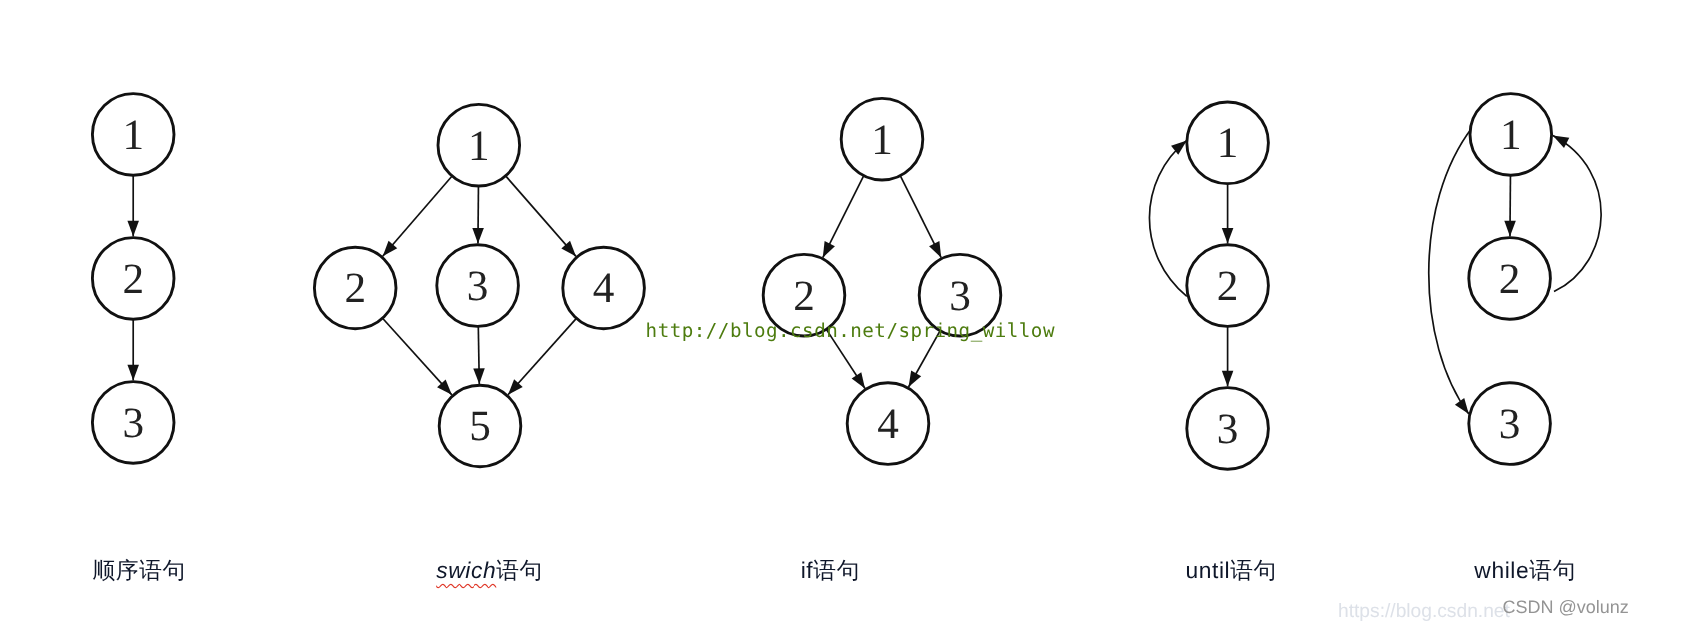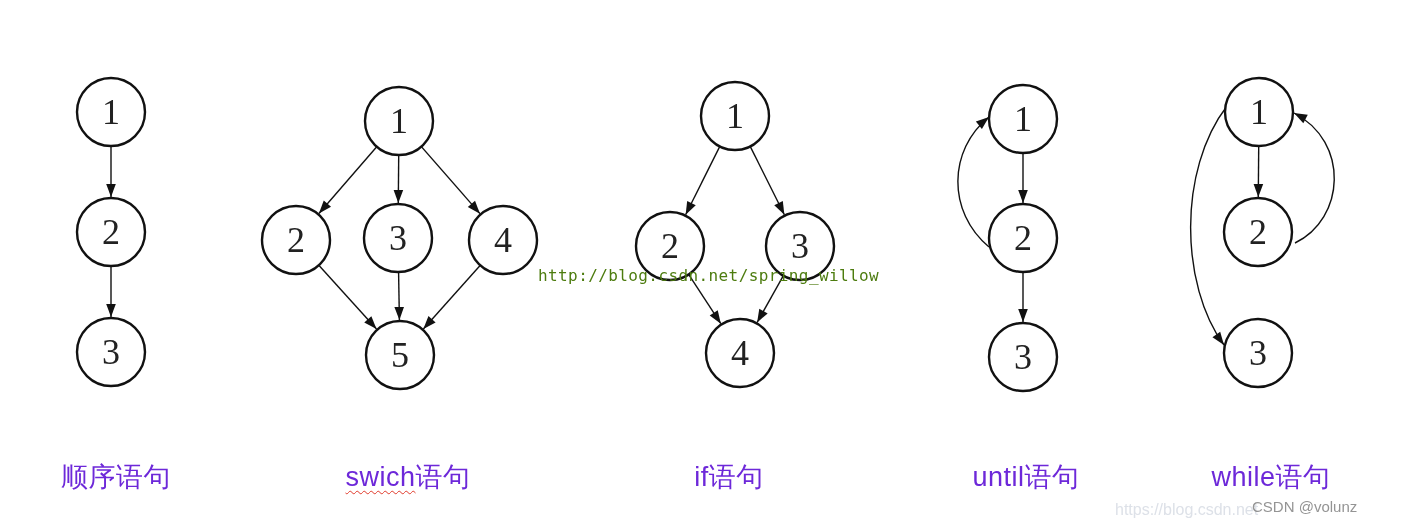--- a/index.html
+++ b/index.html
@@ -17,32 +17,33 @@
     width: 1401px; height: 528px;
   }
   #captions-layer {
     position: absolute;
     left: 0; top: 0; width: 100%; height: 100%;
     pointer-events: none;
   }
   .caption {
     position: absolute;
     transform: translateX(-50%);
-    font-size: 27px;
+    font-size: 19px;
     line-height: 30px;
-    color: #6d28d9;
+    color: #0f172a;
     white-space: nowrap;
     letter-spacing: 0.5px;
   }
   .caption .misspell {
     text-decoration-line: underline;
     text-decoration-style: wavy;
     text-decoration-color: #e03a2b;
     text-decoration-thickness: 1px;
     text-underline-offset: 4px;
+    font-style: italic;
   }
   .wm-center {
     position: absolute;
     left: 538px; top: 266px;
     font-family: "DejaVu Sans Mono", monospace;
     font-size: 16px;
     letter-spacing: 0.4px;
     color: #4d7c0f;
     white-space: nowrap;
   }
@@ -148,20 +149,20 @@
         <circle cx="1258" cy="353" r="34" fill="#ffffff" stroke="#111111" stroke-width="2.4"></circle>
         <text x="1258" y="365" text-anchor="middle" font-size="36" font-family="&quot;Liberation Serif&quot;, serif" fill="#222222">3</text>
       </g>
     </svg>
 
   <div class="wm-center">http://blog.csdn.net/spring_willow</div>
 
   <div id="captions-layer">
       <div class="caption" style="left: 116px; top: 462px;"><span>顺序语句</span></div>
       <div class="caption" style="left: 408px; top: 462px;"><span class="misspell">swich</span><span>语句</span></div>
-      <div class="caption" style="left: 729px; top: 462px;"><span>if语句</span></div>
+      <div class="caption" style="left: 692px; top: 462px;"><span>if语句</span></div>
       <div class="caption" style="left: 1026px; top: 462px;"><span>until语句</span></div>
       <div class="caption" style="left: 1271px; top: 462px;"><span>while语句</span></div>
     </div>
 
   <div class="wm-url">https://blog.csdn.net</div>
   <div class="wm-csdn">CSDN @volunz</div>
 </div>
 
 </body></html>

